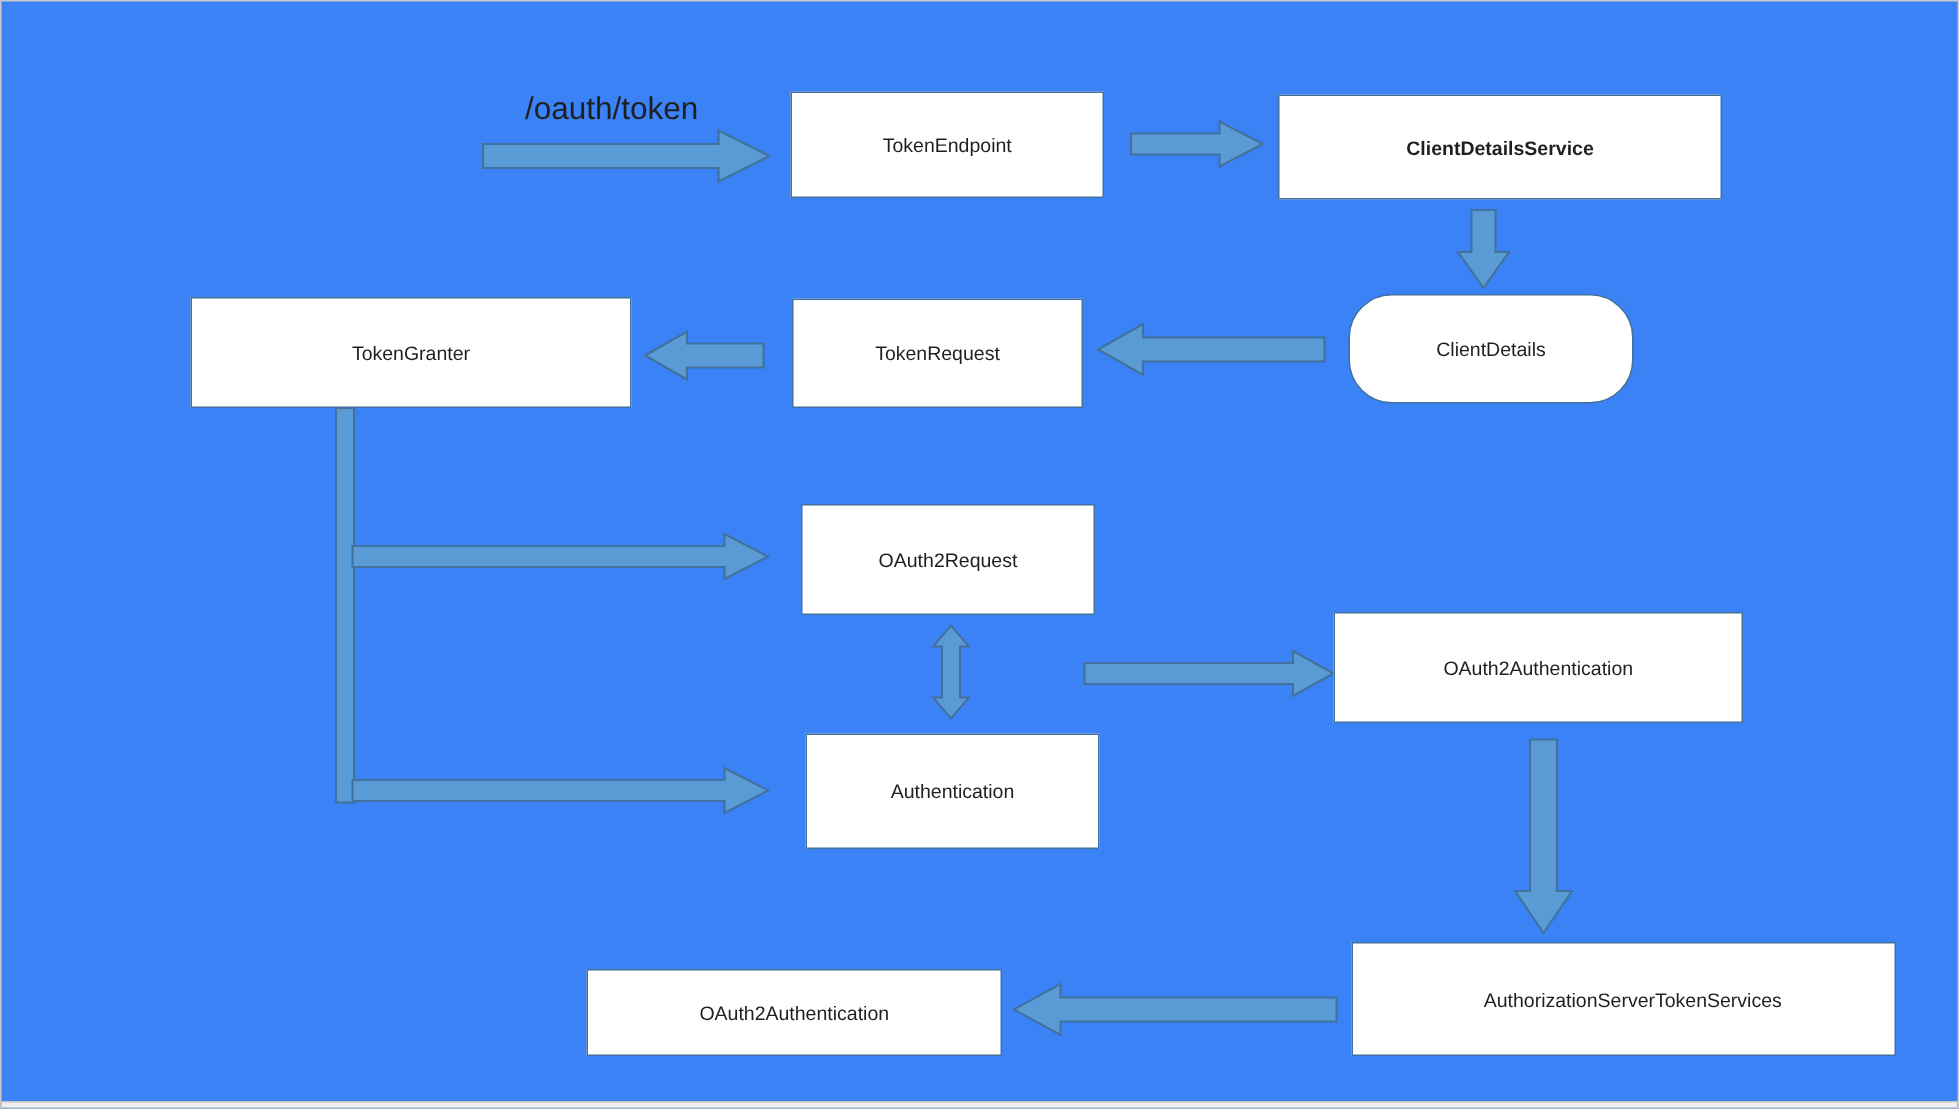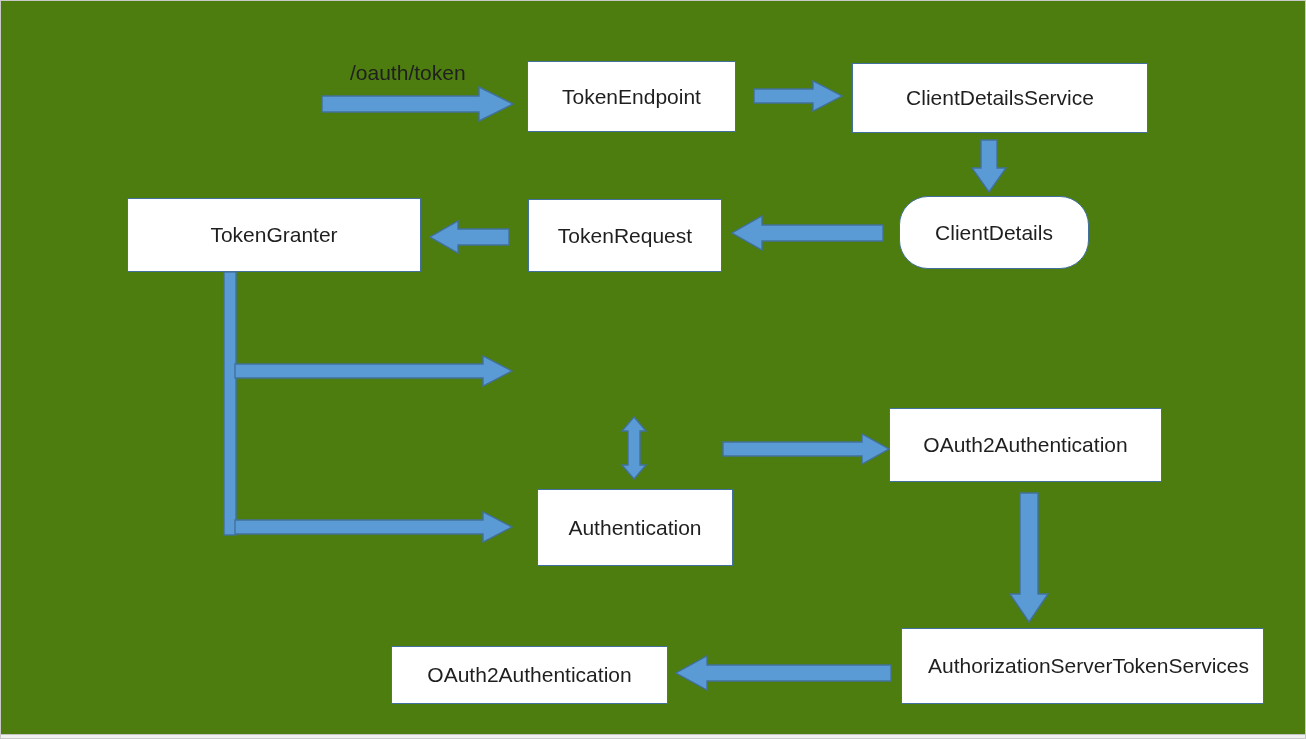--- a/index.html
+++ b/index.html
@@ -11,21 +11,21 @@
   }
   * { margin: 0; padding: 0; box-sizing: border-box; }
   body {
     font-family: "Liberation Sans", sans-serif;
     background: #ffffff;
   }
   .canvas {
     position: relative;
     width: 1306px;
     height: 739px;
-    background: #4d7c0f;
+    background: #3b82f6;
     border: 1px solid var(--frame);
     overflow: hidden;
   }
   .arrow-layer {
     position: absolute;
     left: 0; top: 0;
     width: 1306px; height: 739px;
   }
   .arrow {
     fill: var(--arrow-fill);
@@ -34,41 +34,41 @@
     stroke-linejoin: miter;
   }
   .node {
     position: absolute;
     background: #ffffff;
     border: 1.5px solid var(--box-border);
     display: flex;
     align-items: center;
     justify-content: center;
     color: var(--text);
-    font-size: 21px;
+    font-size: 13px;
     text-align: center;
     white-space: nowrap;
   }
   .free-label {
     position: absolute;
     color: var(--text);
     font-size: 21px;
     white-space: nowrap;
   }
   .bottom-band {
     position: absolute;
     left: 0; right: 0;
     top: 733px;
     height: 6px;
     background: #f0f0f0;
     border-top: 1px solid #c4c4c4;
   }
   
   #b-token-endpoint            { left: 526px; top: 60px;  width: 209px; height: 71px; }
-  #b-client-details-service    { left: 851px; top: 62px;  width: 296px; height: 70px; }
+  #b-client-details-service    { left: 851px; top: 62px;  width: 296px; height: 70px; font-weight: bold; }
   #b-client-details            { left: 898px; top: 195px; width: 190px; height: 73px; border-radius: 29px; }
   #b-token-request             { left: 527px; top: 198px; width: 194px; height: 73px; }
   #b-token-granter             { left: 126px; top: 197px; width: 294px; height: 74px; }
   #b-oauth2-request            { left: 533px; top: 335px; width: 196px; height: 74px; }
   #b-authentication            { left: 536px; top: 488px; width: 196px; height: 77px; }
   #b-oauth2-authentication-mid { left: 888px; top: 407px; width: 273px; height: 74px; }
   #b-auth-server-token-svcs    { left: 900px; top: 627px; width: 363px; height: 76px; padding-left: 12px; }
   #b-oauth2-authentication-bot { left: 390px; top: 645px; width: 277px; height: 58px; }
   #l-oauth-token               { left: 349px; top: 60px; }
 </style>
@@ -97,20 +97,21 @@
   <div class="node" id="b-token-endpoint">TokenEndpoint</div>
 
   <div class="node" id="b-client-details-service">ClientDetailsService</div>
 
   <div class="node" id="b-client-details">ClientDetails</div>
 
   <div class="node" id="b-token-granter">TokenGranter</div>
 
   <div class="node" id="b-token-request">TokenRequest</div>
 
+  <div class="node" id="b-oauth2-request">OAuth2Request</div>
 
   <div class="node" id="b-authentication">Authentication</div>
 
   <div class="node" id="b-oauth2-authentication-mid">OAuth2Authentication</div>
 
   <div class="node" id="b-auth-server-token-svcs">AuthorizationServerTokenServices</div>
 
   <div class="node" id="b-oauth2-authentication-bot">OAuth2Authentication</div>
 
   <div class="bottom-band"></div>

